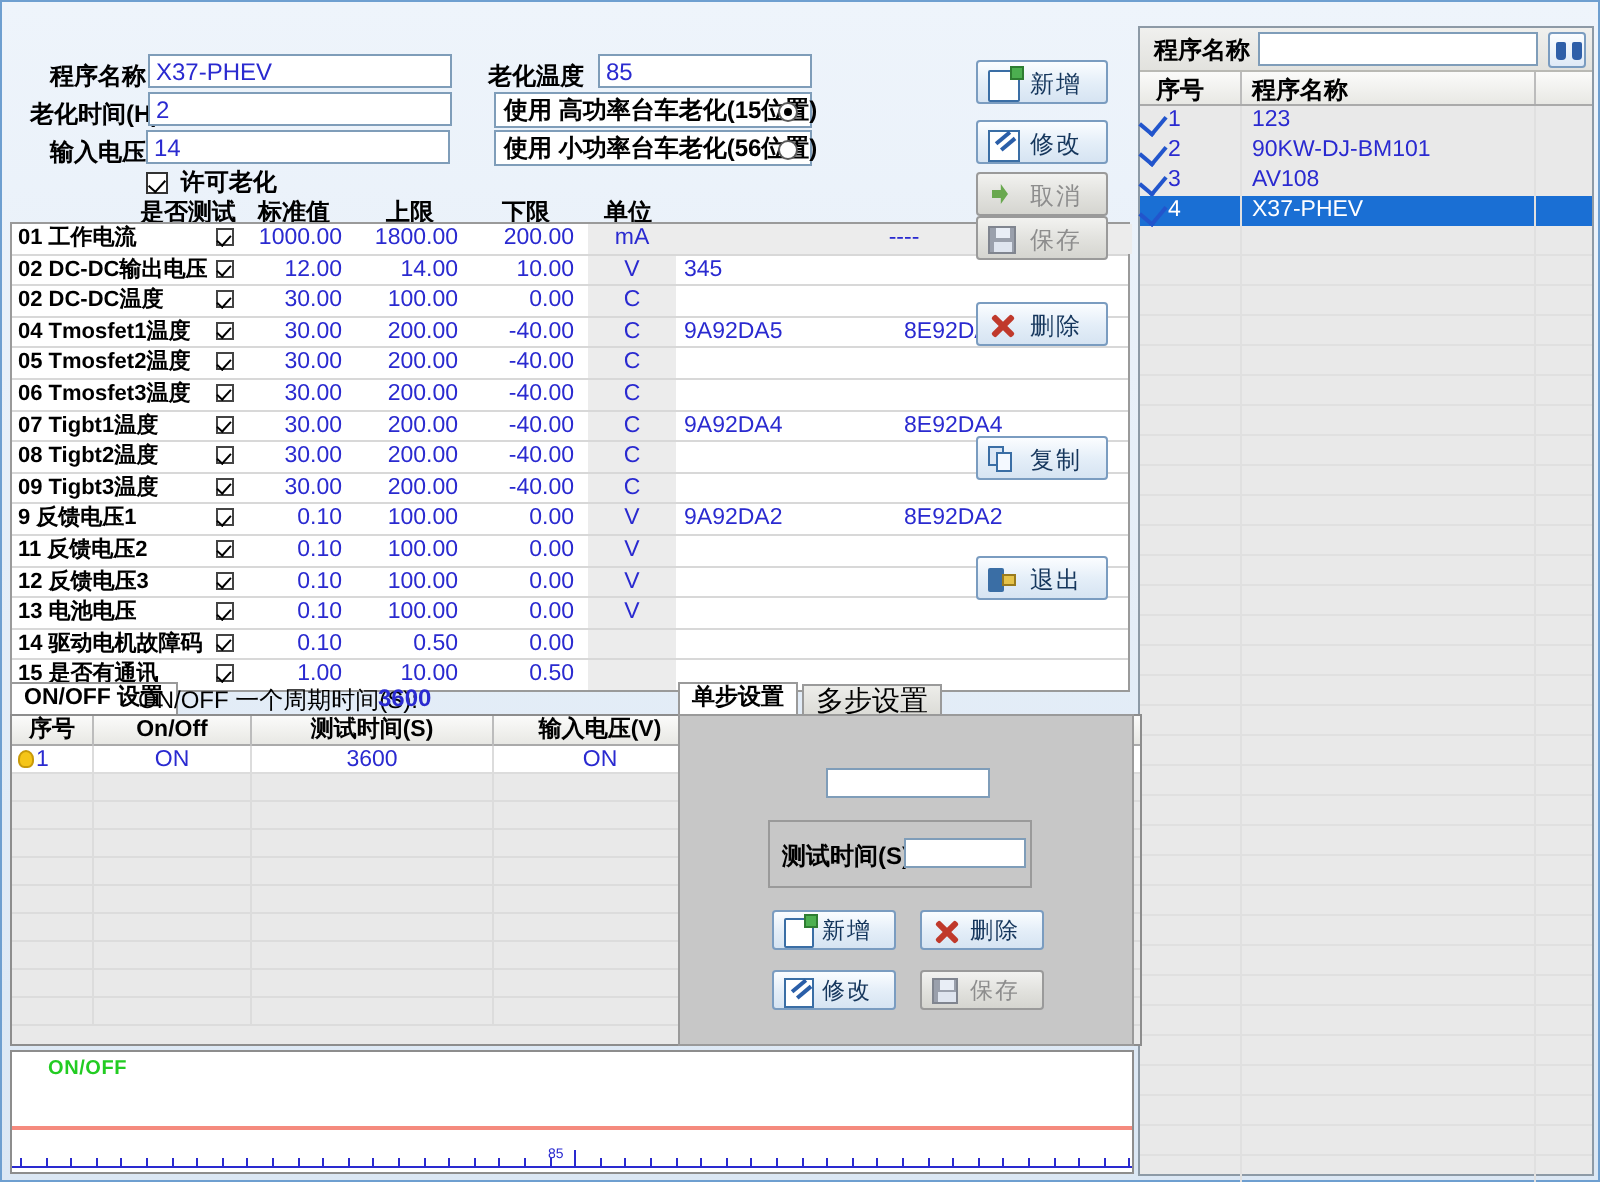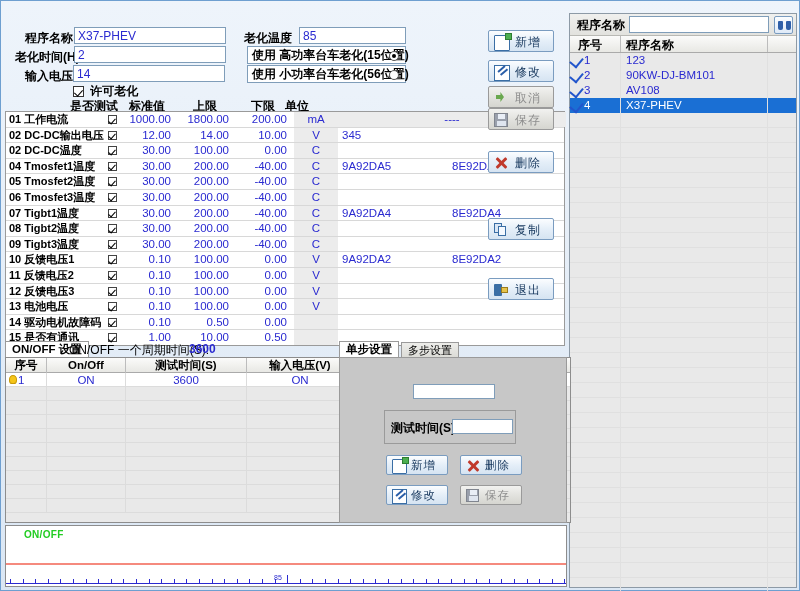--- a/index.html
+++ b/index.html
@@ -231,21 +231,21 @@
   <div class="radio-box" style="left:246px;top:64px;width:159px;height:18px;">
     <span style="font-weight:bold;">使用  小功率台车老化(56位置)</span>
     <span class="radio-dot"></span>
   </div>
 
   <div class="grid-head" style="top:97px;">
     <div class="gh" style="left:59px;width:68px;">是否测试</div>
     <div class="gh" style="left:117px;width:58px;">标准值</div>
     <div class="gh" style="left:175px;width:58px;">上限</div>
     <div class="gh" style="left:233px;width:58px;">下限</div>
-    <div class="gh" style="left:274px;width:44px;">单位</div>
+    <div class="gh" style="left:291px;width:44px;">单位</div>
   </div>
 
   <div class="grid" id="main-grid">
       <div class="row">
         <div class="c name">01 工作电流</div>
         <div class="c ck"><span class="chkm"></span></div>
         <div class="c std num">1000.00</div>
         <div class="c up num">1800.00</div>
         <div class="c low num">200.00</div>
         <div class="c unit">mA</div>
@@ -325,21 +325,21 @@
         <div class="c name">09 Tigbt3温度</div>
         <div class="c ck"><span class="chkm"></span></div>
         <div class="c std num">30.00</div>
         <div class="c up num">200.00</div>
         <div class="c low num">-40.00</div>
         <div class="c unit">C</div>
         <div class="c id1"></div>
         <div class="c id2"></div>
       </div>
       <div class="row">
-        <div class="c name">10 反馈电压1</div>
+        <div class="c name">9 反馈电压1</div>
         <div class="c ck"><span class="chkm"></span></div>
         <div class="c std num">0.10</div>
         <div class="c up num">100.00</div>
         <div class="c low num">0.00</div>
         <div class="c unit">V</div>
         <div class="c id1">9A92DA2</div>
         <div class="c id2">8E92DA2</div>
       </div>
       <div class="row">
         <div class="c name">11 反馈电压2</div>
@@ -683,21 +683,21 @@
           <div class="vsep" style="left:40px;height:14px;background:#dcdcdc;"></div>
           <div class="vsep" style="left:119px;height:14px;background:#dcdcdc;"></div>
           <div class="vsep" style="left:240px;height:14px;background:#dcdcdc;"></div>
           <div class="vsep" style="left:347px;height:14px;background:#dcdcdc;"></div>
         </div>
       </div>
   </div>
 
   <div class="steps">
     <div class="tab active" style="left:0;top:0;">单步设置</div>
-    <div class="tab" style="left:62px;top:1px;height:15px;line-height:14px;font-size:11px;font-weight:normal;">多步设置</div>
+    <div class="tab" style="left:62px;top:1px;height:15px;line-height:14px;font-size:14px;font-weight:normal;">多步设置</div>
     <div class="step-body">
       <div class="step-in1"></div>
       <div class="step-group">
         <div class="step-glbl" style="font-weight:bold;">测试时间(S)</div>
         <div class="step-in2"></div>
       </div>
       <div class="sbtn" style="left:46px;top:97px;">
         <span class="bi ic-new"></span>
         <span class="bt">新增</span>
       </div>

